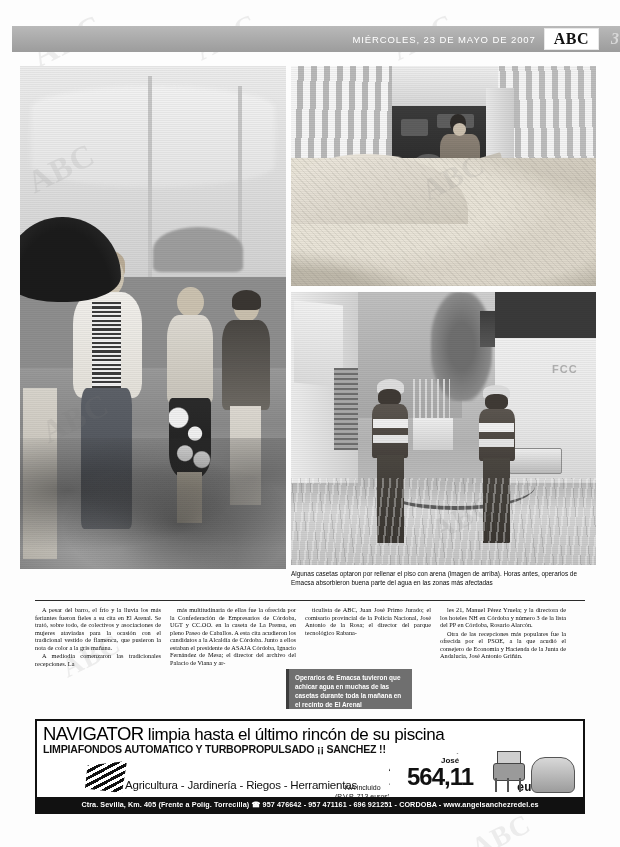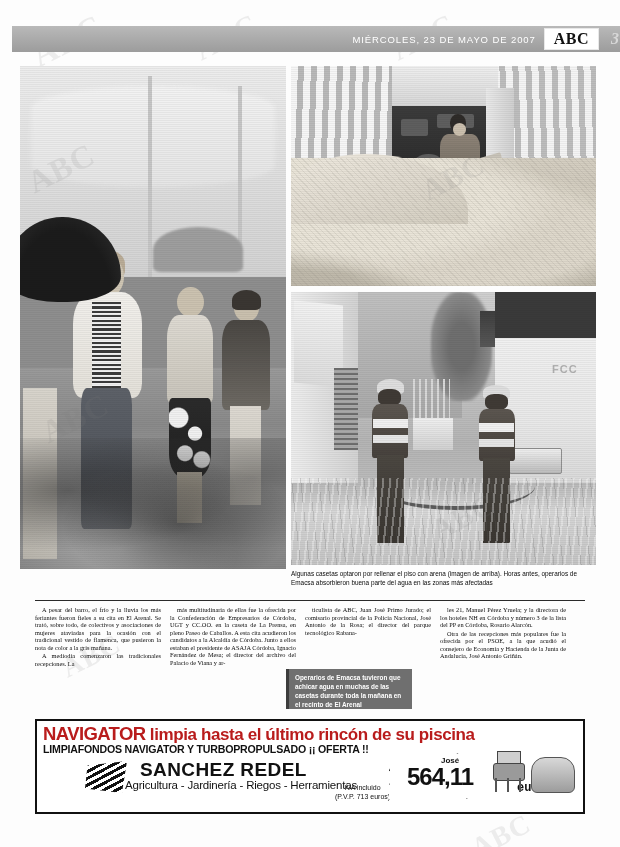--- a/index.html
+++ b/index.html
@@ -252,21 +252,21 @@
   }
   
   .ad{
     position:absolute;left:35px;top:719px;width:550px;height:95px;
     border:2px solid #111;box-sizing:border-box;background:#ffffff;
     overflow:hidden;
   }
   .ad-head{
     position:absolute;left:6px;top:2px;width:420px;
     font-family:"Liberation Sans", sans-serif;
-    font-weight:bold;font-size:17px;color:#b91c1c;letter-spacing:-0.4px;
+    font-weight:normal;font-size:17px;color:#000000;letter-spacing:-0.4px;
     white-space:nowrap;
   }
   .ad-head .brand{font-size:18.5px;letter-spacing:-0.6px;}
   .ad-sub{
     position:absolute;left:6px;top:22px;width:430px;
     font-family:"Liberation Sans", sans-serif;
     font-weight:bold;font-size:10.6px;color:#111;letter-spacing:-0.2px;
     white-space:nowrap;
   }
   .ad-company{
@@ -465,24 +465,23 @@
   </div>
 
   <div class="callout">
     <p>Operarios de Emacsa tuvieron que achicar agua en muchas de las casetas durante toda la mañana en el recinto de El Arenal</p>
   </div>
 
   <div class="ad">
     <div class="ad-head">
       <span class="brand">NAVIGATOR</span><span> limpia hasta el último rincón de su piscina</span>
     </div>
-    <div class="ad-sub">LIMPIAFONDOS NAVIGATOR Y TURBOPROPULSADO ¡¡ OFERTA !!</div>
+    <div class="ad-sub">LIMPIAFONDOS AUTOMATICO Y TURBOPROPULSADO ¡¡ SANCHEZ !!</div>
 
     <div class="ad-logo"></div>
-    <div class="ad-company">SANCHEZ REDEL</div>
     <div class="ad-tag">Agricultura - Jardinería - Riegos - Herramientas</div>
 
     <div class="ad-iva">
       <div>IVA incluido</div>
       <div>(P.V.P. 713 euros)</div>
     </div>
 
     <div class="ad-burst"></div>
     <div class="ad-solo">José</div>
     <div class="ad-price">564,11</div>
@@ -490,18 +489,19 @@
 
     <div class="ad-pump">
       <div class="top"></div>
         <div class="body"></div>
       <div class="leg" style="left:10px;"></div>
       <div class="leg" style="left:22px;"></div>
       <div class="leg" style="left:34px;"></div>
     </div>
     <div class="ad-cleaner"></div>
 
+    <div class="ad-bar">Ctra. Sevilla, Km. 405   (Frente a Políg. Torrecilla)  ☎ 957 476642 - 957 471161 -  696 921251 - CORDOBA - www.angelsanchezredel.es</div>
   </div>
 
   <div class="wm" style="left:60px;top:640px;font-size:28px;">ABC</div>
   <div class="wm" style="left:470px;top:820px;font-size:28px;">ABC</div>
 
 </div>
 
 </body></html>

